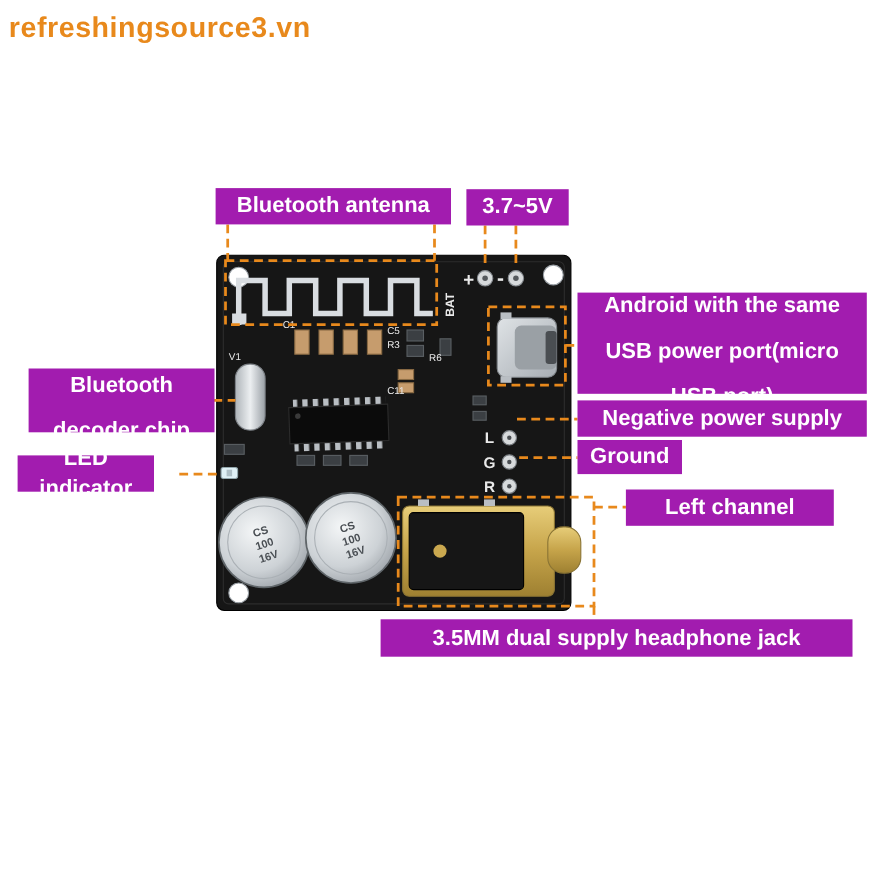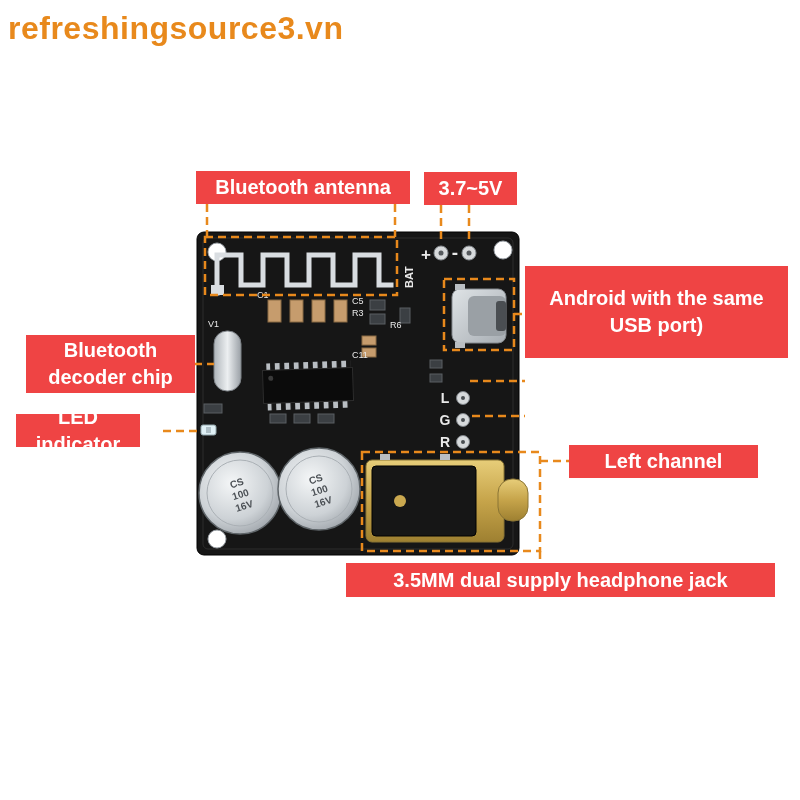--- a/index.html
+++ b/index.html
@@ -1,25 +1,25 @@
 <!DOCTYPE html>
 <html><head>
 <meta charset="utf-8">
 <style>
   html,body{margin:0;padding:0;background:#ffffff;}
   .stage{position:relative;width:800px;height:800px;background:#ffffff;overflow:hidden;
          font-family:"Liberation Sans",sans-serif;}
-  .watermark{position:absolute;left:8px;top:10px;color:#E8891C;font-size:32px;
+  .watermark{position:absolute;left:8px;top:10px;color:#E8891C;font-size:26px;
              font-weight:bold;letter-spacing:.5px;}
   .board-svg{position:absolute;left:0;top:0;width:800px;height:800px;}
-  .callout{position:absolute;background:#ef4444;color:#ffffff;font-weight:bold;font-size:20px;
+  .callout{position:absolute;background:#a21caf;color:#ffffff;font-weight:bold;font-size:20px;
            display:flex;align-items:center;justify-content:center;text-align:center;
            box-sizing:border-box;padding:2px 6px;line-height:1.35;}
   .callout.multi{flex-direction:column;}
-  .callout span{display:block;}
+  .callout span{display:block;margin-top:14px;}
   .lbl-antenna{left:196px;top:171px;width:214px;height:33px}
   .lbl-voltage{left:424px;top:172px;width:93px;height:33px}
   .lbl-android{left:525px;top:266px;width:263px;height:92px}
   .lbl-negative{left:525px;top:364px;width:263px;height:33px}
   .lbl-ground{left:525px;top:400px;width:95px;height:31px}
   .lbl-left{left:569px;top:445px;width:189px;height:33px}
   .lbl-decoder{left:26px;top:335px;width:169px;height:58px}
   .lbl-led{left:16px;top:414px;width:124px;height:33px}
   .lbl-jack{left:346px;top:563px;width:429px;height:34px}
   .dash{stroke:#E8891C;stroke-width:2.5;stroke-dasharray:8 5;fill:none;}
@@ -190,23 +190,26 @@
       <path d="M194,364 H214" class="dash"></path>
       <path d="M163,431 H200" class="dash"></path>
     </g>
   </svg>
 
   <div class="callout lbl-antenna">Bluetooth antenna</div>
   <div class="callout lbl-voltage">3.7~5V</div>
 
   <div class="callout multi lbl-android">
     <span>Android with the same</span>
+    <span>USB power port(micro</span>
     <span>USB port)</span>
   </div>
 
+  <div class="callout lbl-negative">Negative power supply</div>
+  <div class="callout lbl-ground">Ground</div>
   <div class="callout multi lbl-decoder">
     <span>Bluetooth</span>
     <span>decoder chip</span>
   </div>
 
   <div class="callout lbl-left">Left channel</div>
 
   <div class="callout lbl-led">LED indicator</div>
   <div class="callout lbl-jack">3.5MM dual supply headphone jack</div>
 

